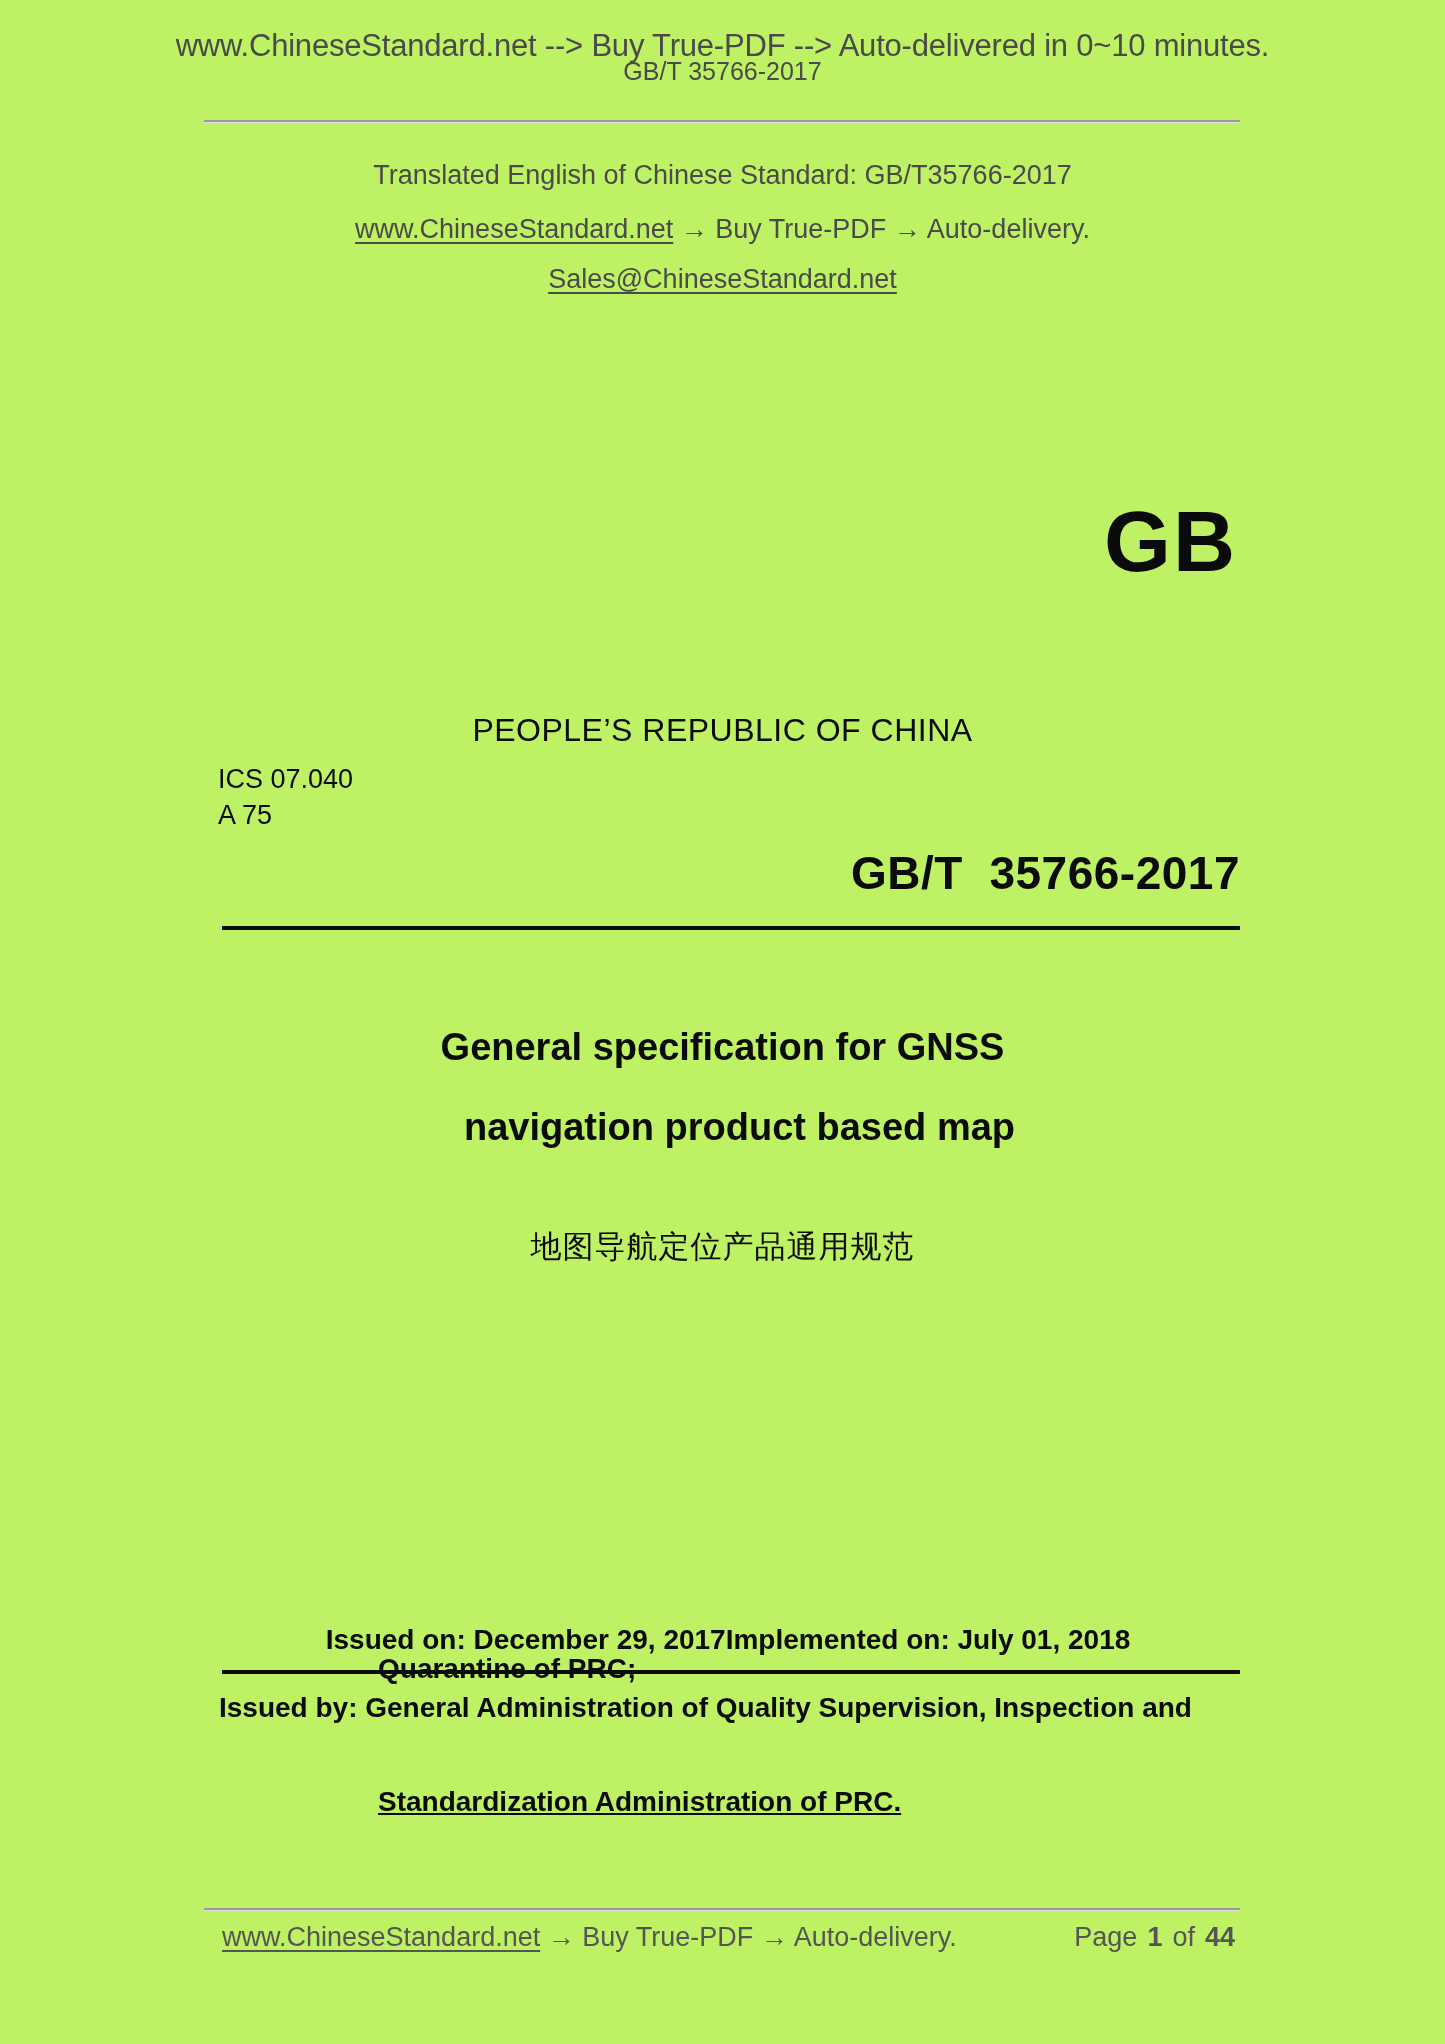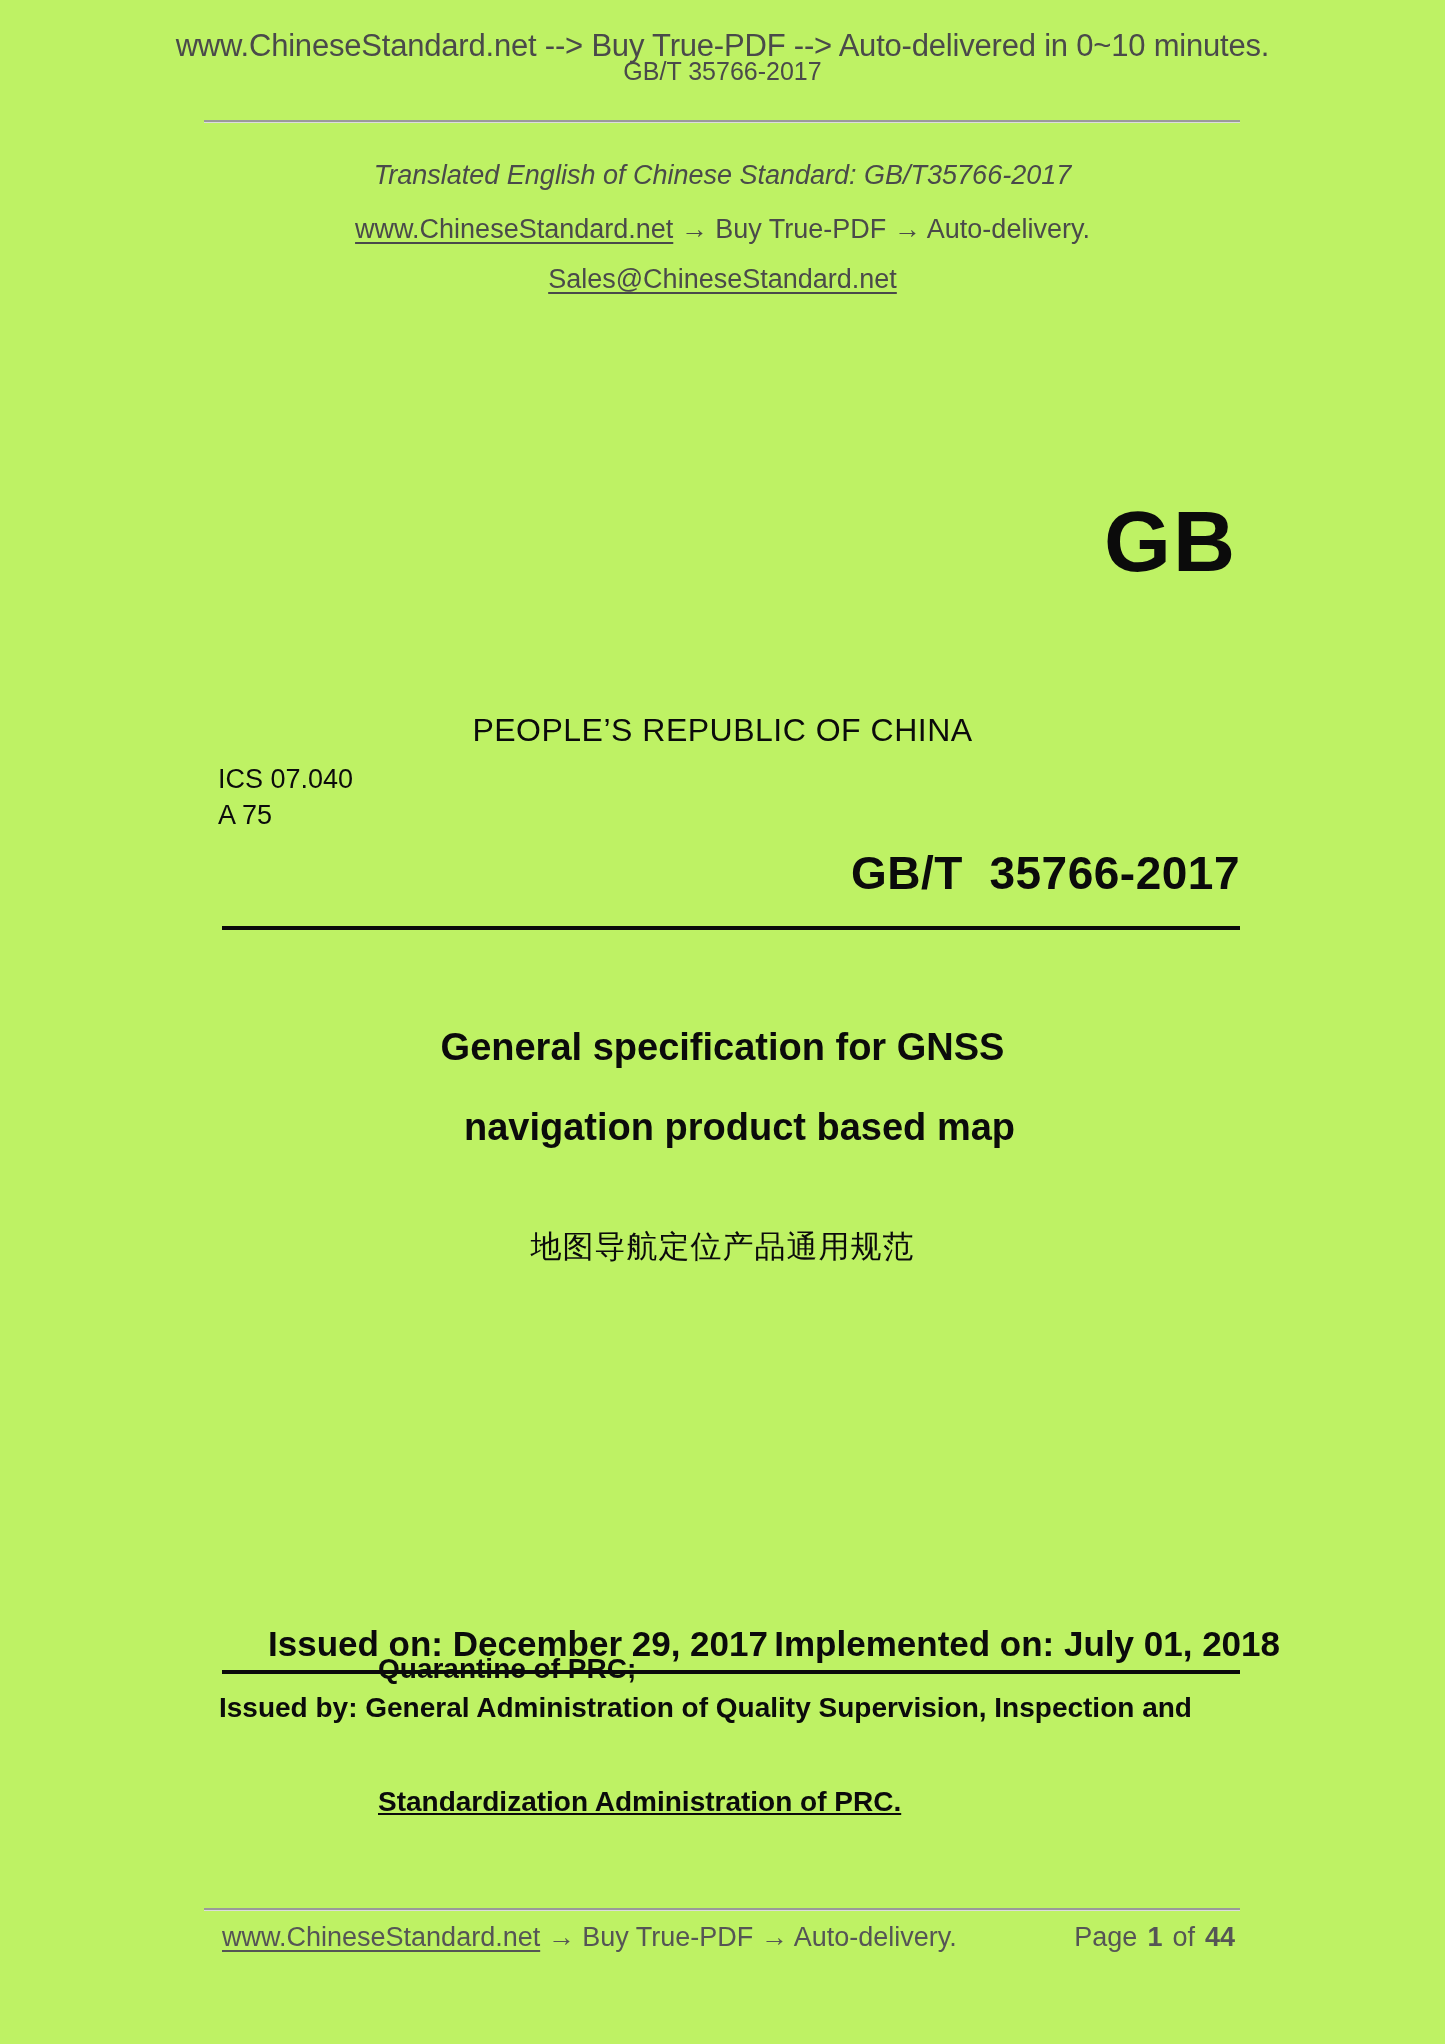--- a/index.html
+++ b/index.html
@@ -21,21 +21,21 @@
     top: 30px; font-size: 31px; line-height: 1.05; letter-spacing: -0.2px;
   }
   .header-line2 {
     top: 57px; font-size: 25px;
   }
   .rule-thin {
     height: 0; border-top: 2px solid #9a9a9a; border-bottom: 1px solid #dcdcdc;
   }
   .rule-top { top: 120px; left: 204px; width: 1036px; }
 
-  .translated { top: 160px; font-size: 27px; font-style: italic; }
+  .translated { top: 160px; font-size: 27px; }
   .purchase   { top: 214px; font-size: 27px; }
   .email-line { top: 264px; font-size: 27px; }
   .u { text-decoration: underline; text-underline-offset: 4px; }
 
   .gb-logo {
     top: 498px; right: 208px;
     font-size: 86px; font-weight: bold; letter-spacing: 2px; line-height: 1;
   }
   .org1 { top: 634px; font-size: 32px; letter-spacing: 0.5px; }
   .org2 { top: 712px; font-size: 32px; letter-spacing: 0.5px; }
@@ -49,22 +49,22 @@
   }
   .rule-thick { height: 0; border-top: 4px solid #0b0b0b; }
   .rule-std   { top: 926px; left: 222px; width: 1018px; }
 
   .title-en1 { top: 1026px; font-size: 38px; font-weight: bold; }
   .title-en2 { top: 1106px; font-size: 38px; font-weight: bold; padding-left: 17px; }
   .title-zh  { top: 1226px; font-size: 31px; font-family: "DejaVu Serif", serif; letter-spacing: 1px; }
 
   .dates-row {
     top: 1624px; left: 222px; width: 1012px;
-    display: flex; justify-content: space-between;
-    font-size: 35px; font-weight: bold; margin-left: 46px;
+    display: flex; justify-content: center;
+    font-size: 28px; font-weight: bold;
   }
   .rule-dates { top: 1670px; left: 222px; width: 1018px; }
 
   .issuer1 { top: 1692px; left: 219px; font-size: 28px; font-weight: bold; }
   .issuer2 { top: 1653px; left: 378px; font-size: 28px; font-weight: bold; }
   .issuer3 { top: 1786px; left: 378px; font-size: 28px; font-weight: bold; text-decoration: underline; }
 
   .rule-footer { top: 1908px; left: 204px; width: 1036px; }
   .footer-row {
     top: 1922px; left: 222px; width: 1013px;

